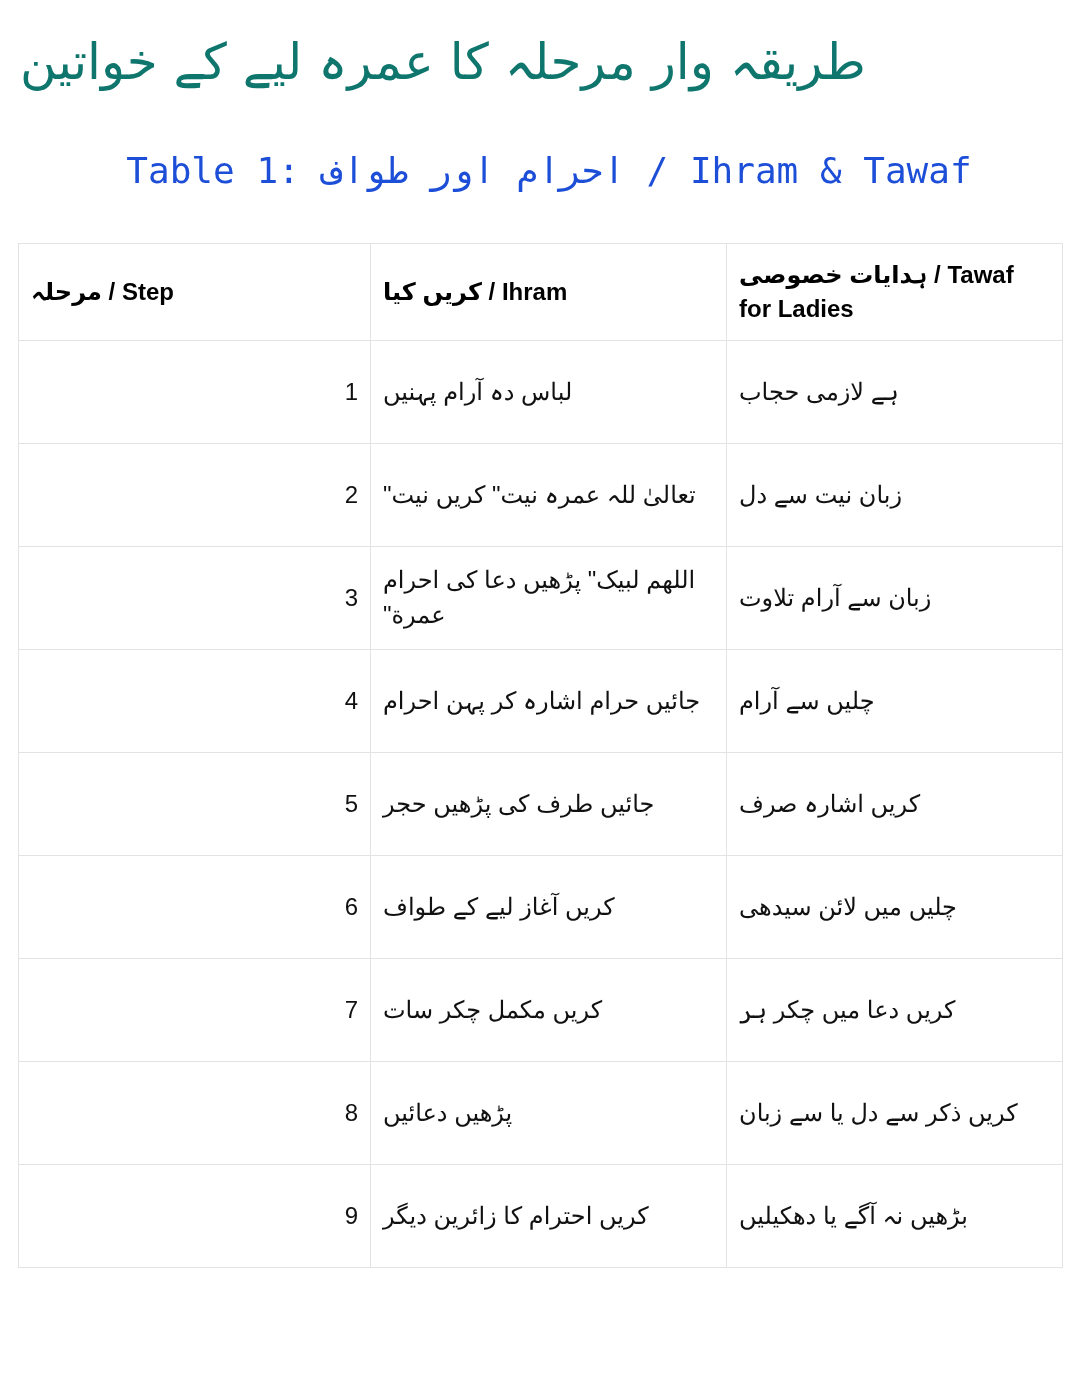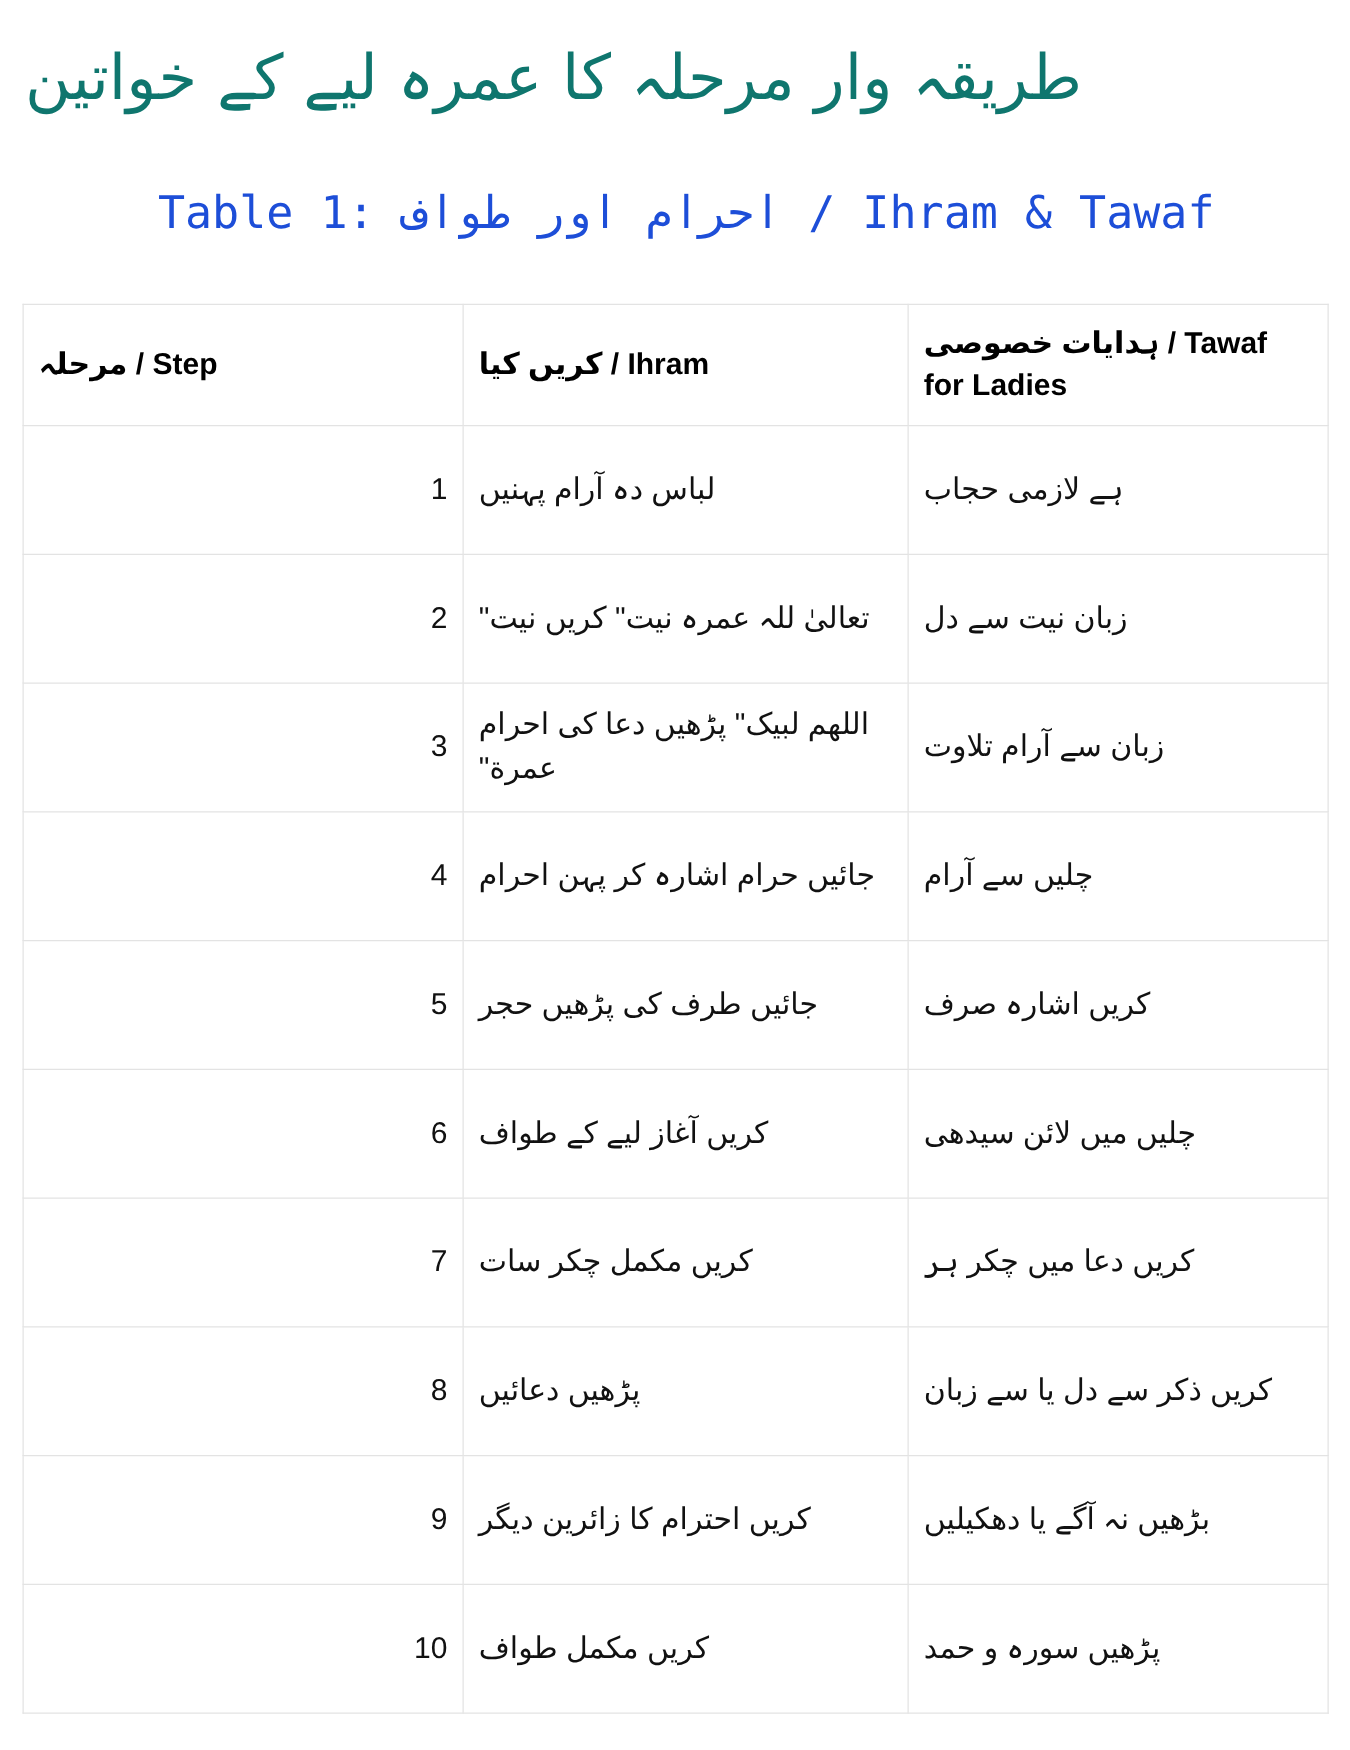--- a/index.html
+++ b/index.html
@@ -96,19 +96,14 @@
     <tr>
       <td class="step">8</td>
       <td class="urdu">دعائیں‎ پڑھیں</td>
       <td class="urdu">زبان‎ سے‎ یا‎ دل‎ سے‎ ذکر‎ کریں</td>
     </tr>
     <tr>
       <td class="step">9</td>
       <td class="urdu">دیگر‎ زائرین‎ کا‎ احترام‎ کریں</td>
       <td class="urdu">دھکیلیں‎ یا‎ آگے‎ نہ‎ بڑھیں</td>
     </tr>
-    <tr>
-      <td class="step">10</td>
-      <td class="urdu">طواف‎ مکمل‎ کریں</td>
-      <td class="urdu">حمد‎ و‎ سورہ‎ پڑھیں</td>
-    </tr>
   </tbody>
 </table>
 
 </body></html>

